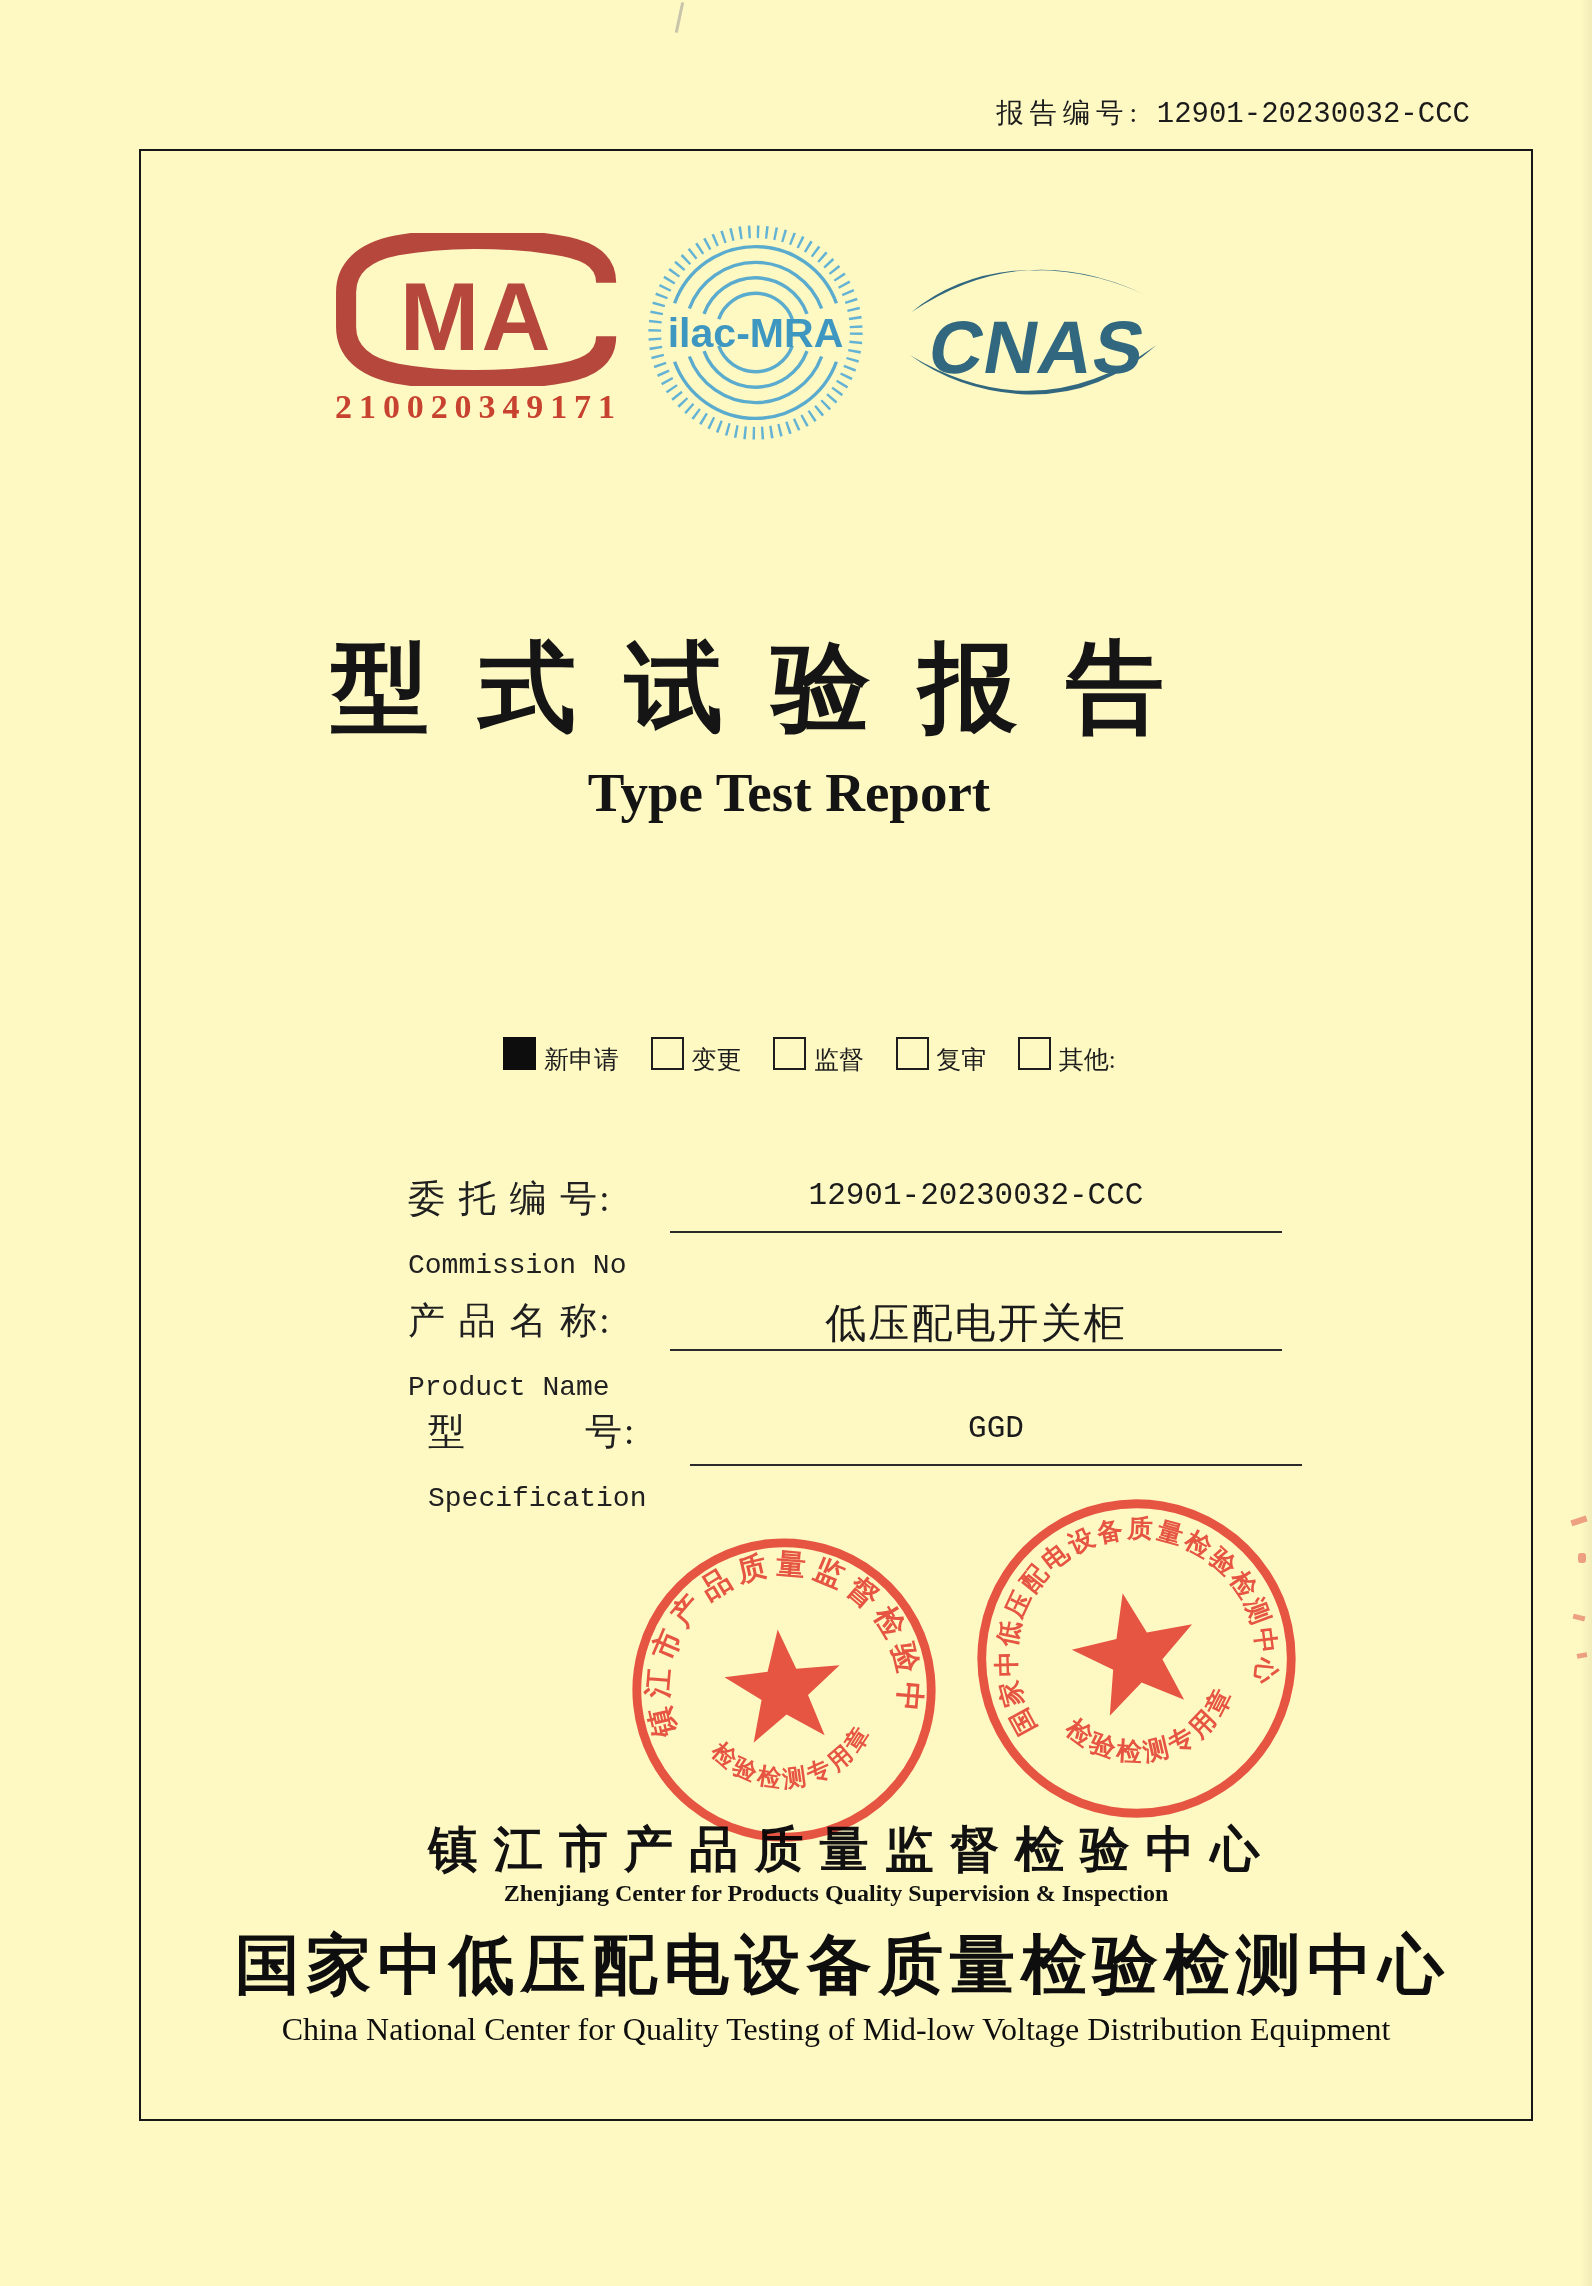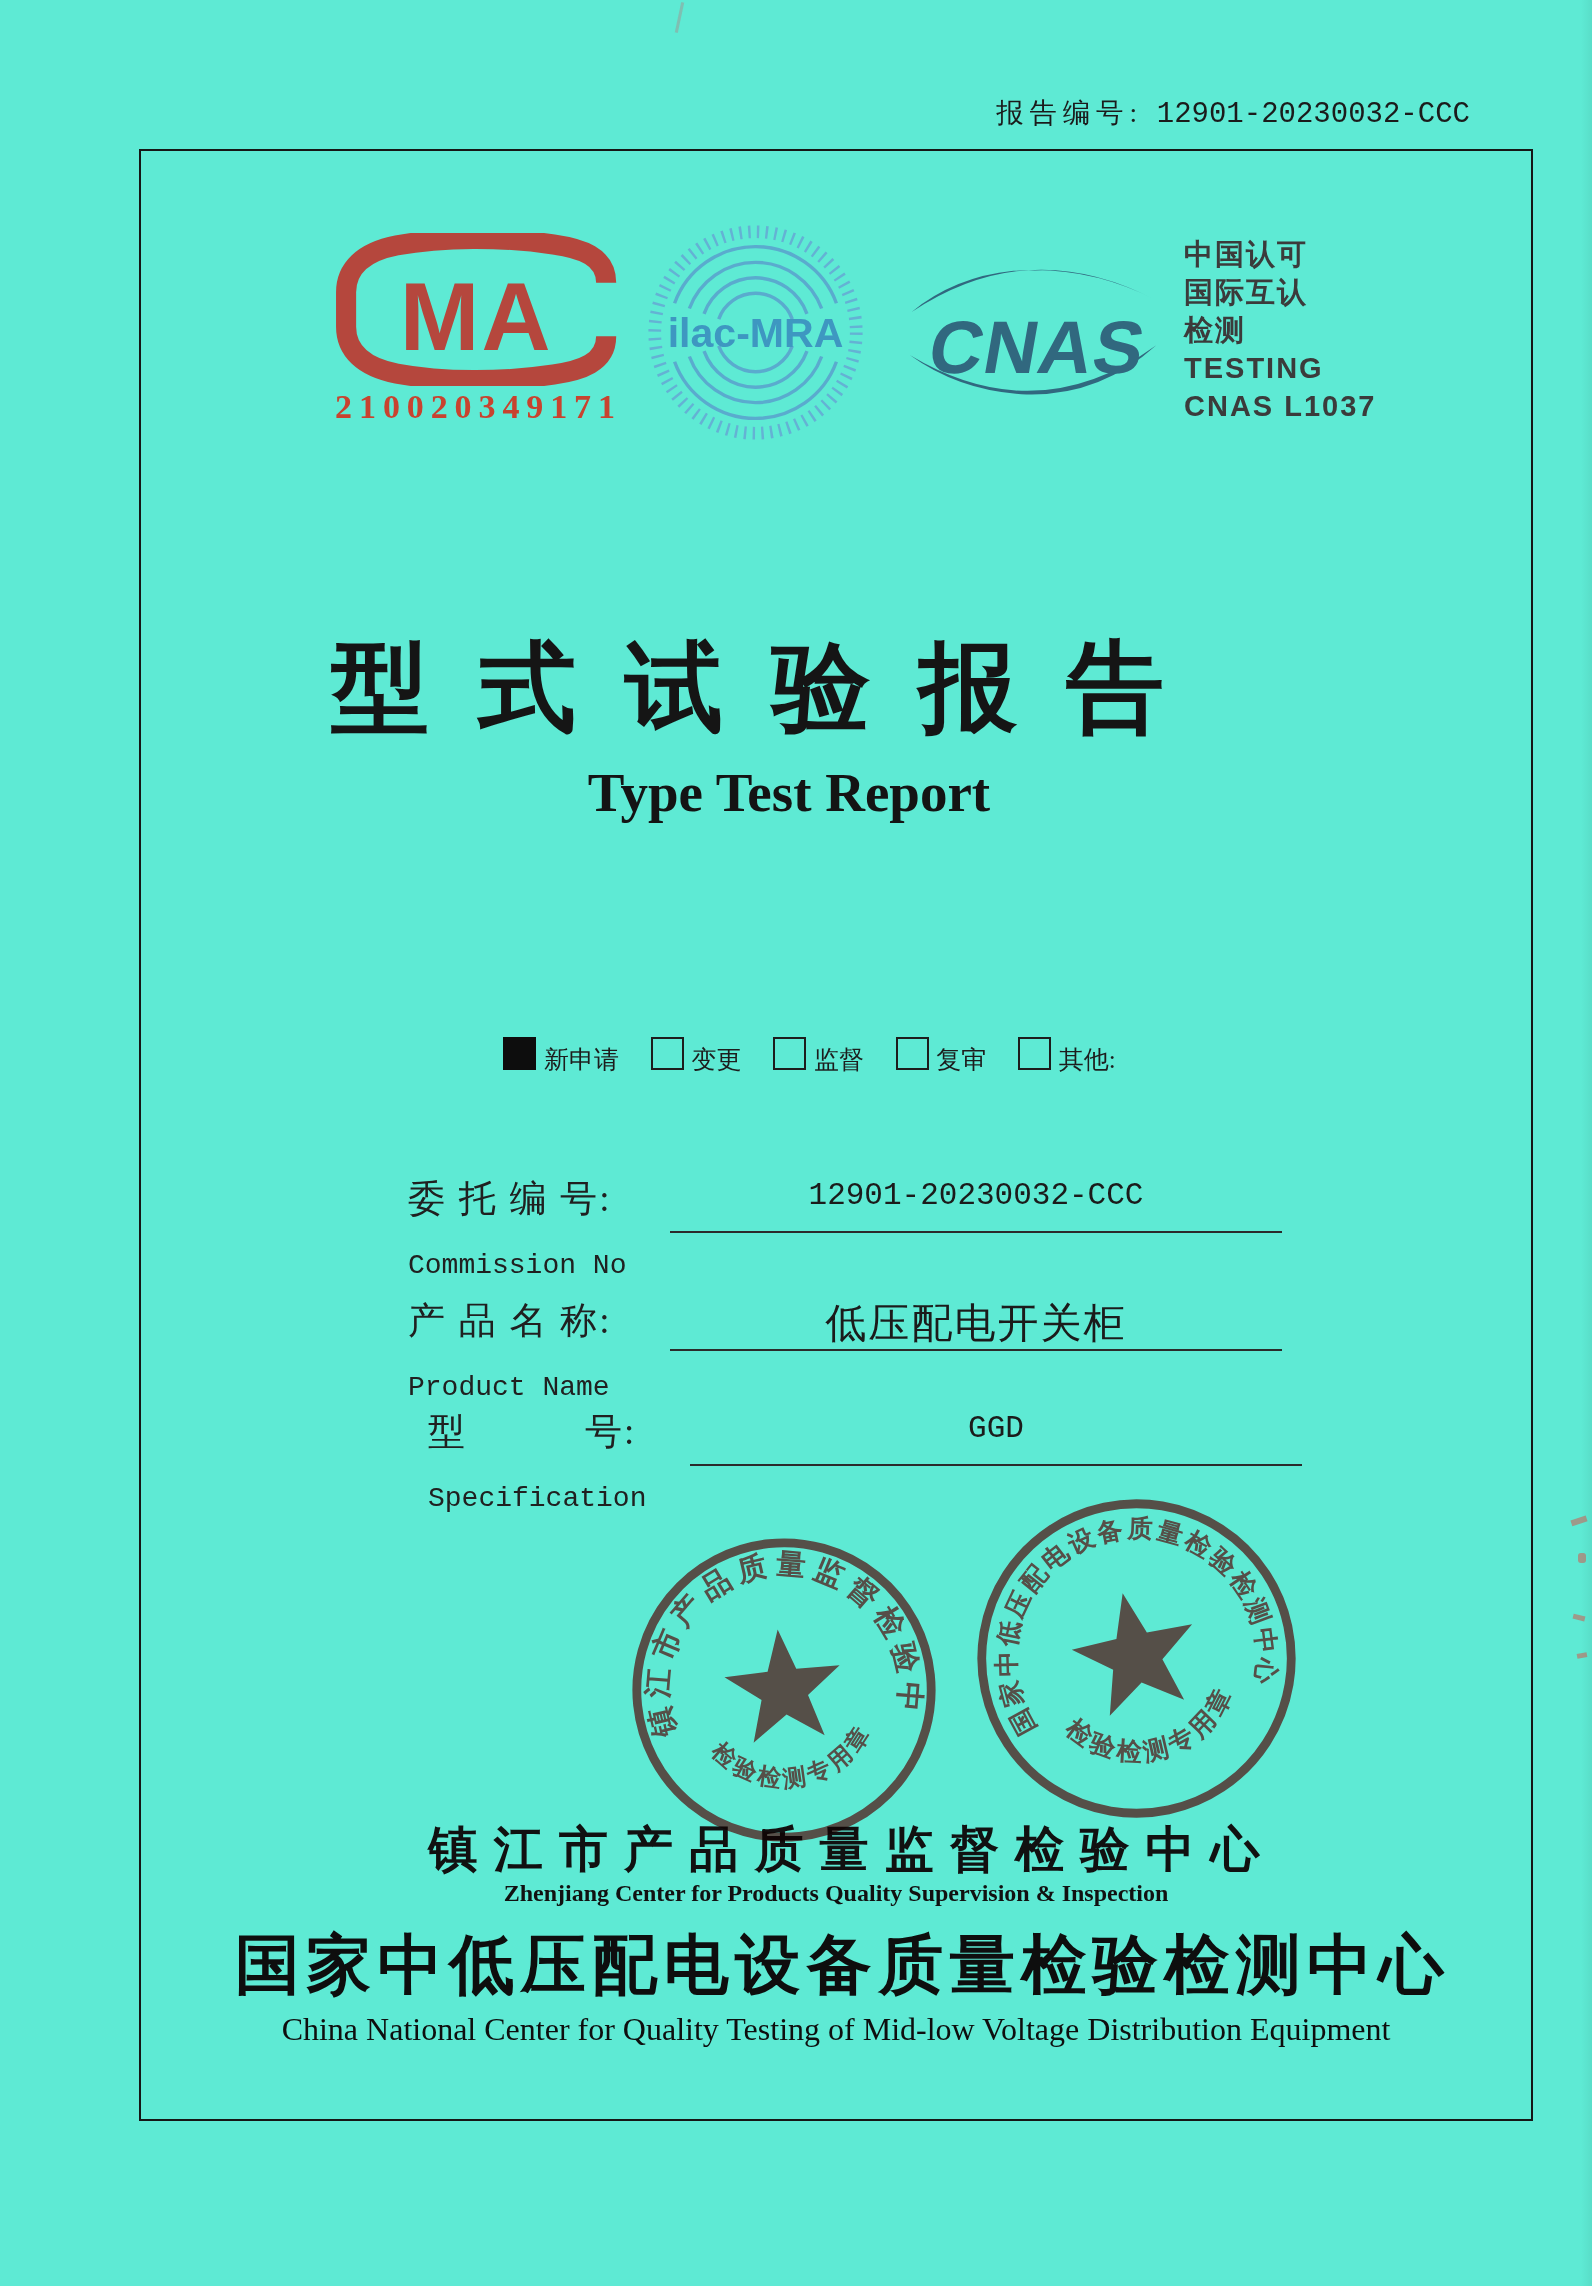--- a/index.html
+++ b/index.html
@@ -1,17 +1,17 @@
 <!DOCTYPE html>
 <html><head>
 <meta charset="utf-8">
 <style>
   html,body{margin:0;padding:0;}
   body{background:#fbf8ee;}
-  .page{position:relative;width:1593px;height:2287px;background:#5eead4;overflow:hidden;
+  .page{position:relative;width:1593px;height:2287px;background:#fef9c3;overflow:hidden;
         font-family:"Liberation Serif","DejaVu Serif",serif;color:#1b1b1b;}
   .edge-shade{position:absolute;right:0;top:0;width:11.8px;height:100%;
         background:linear-gradient(to right,rgba(0,0,0,0),rgba(0,0,0,0.06));}
   .pen-mark{position:absolute;left:678px;top:2px;width:2.9px;height:31px;background:#9a9a96;
         opacity:.55;transform:rotate(12deg);}
   .report-no{position:absolute;top:95px;right:123px;white-space:nowrap;}
   .report-no .zh{font-size:27.4px;letter-spacing:5.9px;}
   .report-no .num{font-family:"Liberation Mono","DejaVu Sans Mono",monospace;font-size:29px;margin-left:9.8px;}
   .frame{position:absolute;left:139px;top:149px;width:1390px;height:1968px;border:2.9px solid #161616;}
 
@@ -104,27 +104,20 @@
       </g>
       <text x="115" y="130" text-anchor="middle" font-family="Liberation Sans, DejaVu Sans, sans-serif" font-size="42" font-weight="800" fill="#3e97c1">ilac-MRA</text>
     </svg>
 
     <svg class="cnas" viewBox="0 0 280 170">
       <path d="M 16 64 Q 136 -16 266 52 Q 196 16 120 22 Q 60 28 16 64 Z" fill="#31687f"></path>
       <path d="M 14 108 Q 144 186 266 98 Q 206 152 128 148 Q 64 144 14 108 Z" fill="#31687f"></path>
       <text x="162" y="126" text-anchor="middle" transform="skewX(-10)" font-family="Liberation Sans, DejaVu Sans, sans-serif" font-size="76" font-weight="900" letter-spacing="1" fill="#31687f">CNAS</text>
     </svg>
 
-    <div class="acc-text">
-      <div>中国认可</div>
-      <div>国际互认</div>
-      <div>检测</div>
-      <div>TESTING</div>
-      <div>CNAS L1037</div>
-    </div>
 
     <div class="title-zh">型式试验报告</div>
     <div class="title-en">Type Test Report</div>
 
     <div class="apply-row">
       <span class="opt"><span class="box checked"></span><span>新申请</span></span>
       <span class="opt"><span class="box"></span><span>变更</span></span>
       <span class="opt"><span class="box"></span><span>监督</span></span>
       <span class="opt"><span class="box"></span><span>复审</span></span>
       <span class="opt"><span class="box"></span><span>其他:</span></span>

